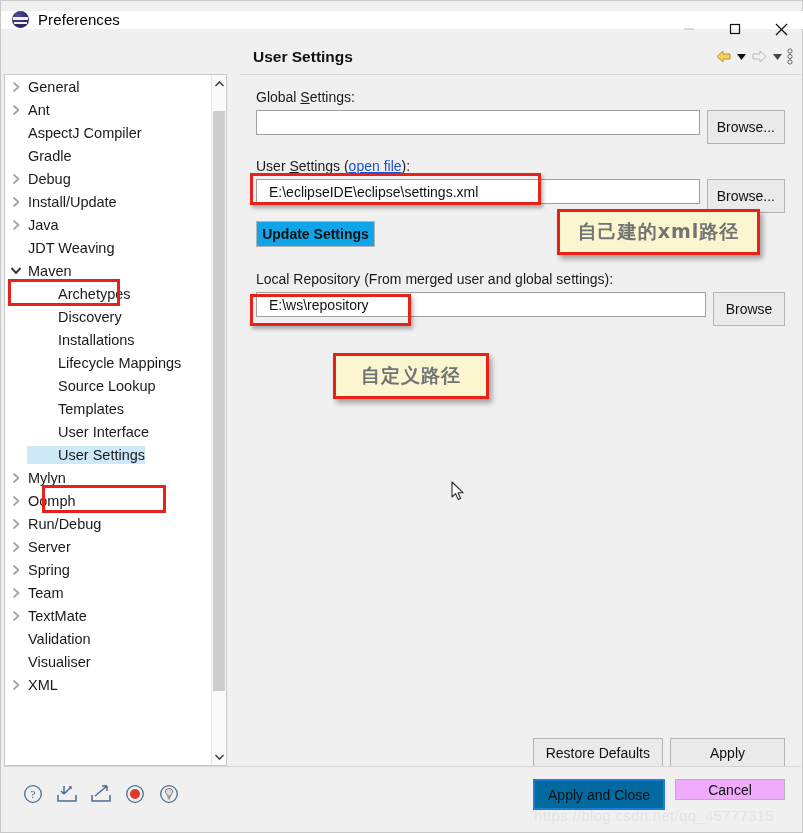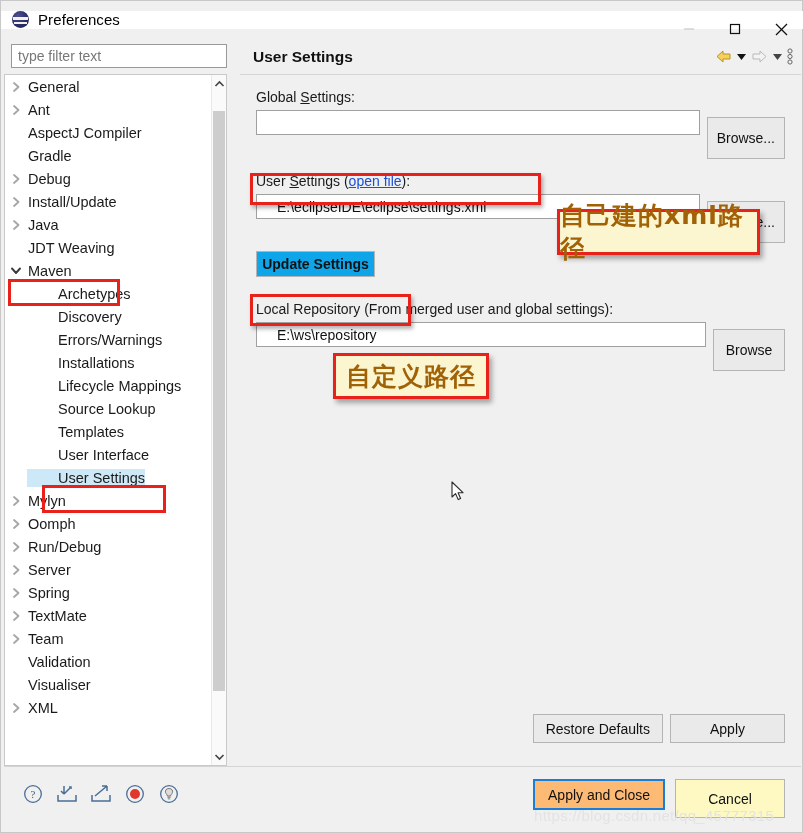--- a/index.html
+++ b/index.html
@@ -129,59 +129,59 @@
     font-size: 14px; color: #1a1a1a; margin-top: 14px; margin-bottom: 5px;
   }
   .field-label u { text-decoration: underline; }
   .field-label a { color: #1a4fd6; text-decoration: underline; }
 
   .inputrow { display: flex; align-items: stretch; gap: 7px; }
   .textinput {
     flex: 1 1 auto; height: 25px; background: #fff;
     border: 1px solid #a0a0a0;
     display: flex; align-items: center;
-    font-size: 14px; color: #111; padding-left: 20px;
+    font-size: 14px; color: #111; padding-left: 12px;
   }
   .btn {
     background: #eaeaea; border: 1px solid #b4b4b4;
     font-size: 14px; color: #111;
     display: flex; align-items: center; justify-content: center;
     padding: 0 9px; height: 27px; min-width: 72px;
   }
-  .btn.sm { height: 42px; margin-top: 7px; }
+  .btn.sm { height: 34px; }
 
   .updatebtn {
     margin-top: 8px; width: 119px; height: 26px;
     background: #0ea5e9; border: 1px solid #b4b4b4;
     font-size: 14px; color: #111;
     display: flex; align-items: center; justify-content: center; font-weight: bold;
   }
 
   
   .redbox {
     position: absolute; border: 3px solid #e8221b; pointer-events: none;
     box-shadow: 2px 3px 4px rgba(0,0,0,.30);
   }
   .redbox.noshadow { box-shadow: none; }
   .note {
     position: absolute;
     background: #fbf6cf; border: 3px solid #e8221b;
     box-shadow: 3px 4px 5px rgba(0,0,0,.32);
     display: flex; align-items: center; justify-content: center;
     font-family: "DejaVu Sans", sans-serif;
-    font-size: 25px; color: #a16207; font-weight: bold;
+    font-size: 19px; color: #737373; font-weight: bold;
     letter-spacing: 1px;
   }
 
   
   .cursor { position: absolute; pointer-events: none; }
 
   
   .row-apply {
-    position: absolute; right: 16px; bottom: 24px;
+    position: absolute; right: 16px; bottom: 0;
     display: flex; gap: 7px;
   }
   .row-apply .btn { height: 29px; padding: 0 12px; }
   #restore-defaults-button { min-width: 128px; }
   #apply-button { min-width: 115px; }
 
   .footer {
     position: absolute; left: 3px; bottom: 3px;
     width: 797px; height: 63px;
     background: #f0f0f0; border-top: 1px solid #d4d4d4;
@@ -189,24 +189,24 @@
   .footer-icons {
     position: absolute; left: 18px; top: 16px;
     display: flex; align-items: center; gap: 12px;
   }
   .ficon { width: 22px; height: 22px; display:flex; align-items:center; justify-content:center; }
   .footer-btns {
     position: absolute; right: 16px; top: 12px;
     display: flex; gap: 10px;
   }
   .btn.primary {
-    border: 2px solid #1a7fd4; background: #fdba74;
+    border: 2px solid #1a7fd4; background: #0369a1;
     height: 31px; padding: 0 10px; min-width: 132px;
   }
-  .btn.cancel { height: 39px; min-width: 110px; background: #fef9c3; text-align: center; }
+  .btn.cancel { height: 21px; min-width: 110px; background: #f0abfc; text-align: center; }
 
   .watermark {
     position: absolute; left: 533px; top: 806px;
     font-size: 15px; color: #e3e3e3;
     font-family: "Liberation Sans", sans-serif;
     letter-spacing: .3px; white-space: nowrap;
     pointer-events: none;
     text-align: right;
   }
 </style>
@@ -231,23 +231,20 @@
       </div>
       <div class="winbtn">
         <svg width="13" height="13" viewBox="0 0 13 13">
             <line x1="1" y1="1" x2="12" y2="12" stroke="#111" stroke-width="1.2"></line>
             <line x1="12" y1="1" x2="1" y2="12" stroke="#111" stroke-width="1.2"></line>
           </svg>
       </div>
     </div>
   </div>
 
-  <div class="filterbox">
-    <span>type filter text</span>
-  </div>
 
   <div class="treepanel">
     <div class="tree" id="tree">
         <div class="tnode">
           <span class="twist">
             <svg width="9" height="12" viewBox="0 0 9 12">
               <path d="M2 2 L6.5 6 L2 10" fill="none" stroke="#a6a6a6" stroke-width="1.8" stroke-linecap="round" stroke-linejoin="round"></path>
             </svg>
           </span>
           <span class="tlabel">General</span>
@@ -307,24 +304,20 @@
         <div class="tnode child">
           <span class="twist"></span>
           <span class="tlabel">Archetypes</span>
         </div>
         <div class="tnode child">
           <span class="twist"></span>
           <span class="tlabel">Discovery</span>
         </div>
         <div class="tnode child">
           <span class="twist"></span>
-          <span class="tlabel">Errors/Warnings</span>
-        </div>
-        <div class="tnode child">
-          <span class="twist"></span>
           <span class="tlabel">Installations</span>
         </div>
         <div class="tnode child">
           <span class="twist"></span>
           <span class="tlabel">Lifecycle Mappings</span>
         </div>
         <div class="tnode child">
           <span class="twist"></span>
           <span class="tlabel">Source Lookup</span>
         </div>
@@ -379,29 +372,29 @@
             </svg>
           </span>
           <span class="tlabel">Spring</span>
         </div>
         <div class="tnode">
           <span class="twist">
             <svg width="9" height="12" viewBox="0 0 9 12">
               <path d="M2 2 L6.5 6 L2 10" fill="none" stroke="#a6a6a6" stroke-width="1.8" stroke-linecap="round" stroke-linejoin="round"></path>
             </svg>
           </span>
+          <span class="tlabel">Team</span>
+        </div>
+        <div class="tnode">
+          <span class="twist">
+            <svg width="9" height="12" viewBox="0 0 9 12">
+              <path d="M2 2 L6.5 6 L2 10" fill="none" stroke="#a6a6a6" stroke-width="1.8" stroke-linecap="round" stroke-linejoin="round"></path>
+            </svg>
+          </span>
           <span class="tlabel">TextMate</span>
-        </div>
-        <div class="tnode">
-          <span class="twist">
-            <svg width="9" height="12" viewBox="0 0 9 12">
-              <path d="M2 2 L6.5 6 L2 10" fill="none" stroke="#a6a6a6" stroke-width="1.8" stroke-linecap="round" stroke-linejoin="round"></path>
-            </svg>
-          </span>
-          <span class="tlabel">Team</span>
         </div>
         <div class="tnode">
           <span class="twist"></span>
           <span class="tlabel">Validation</span>
         </div>
         <div class="tnode">
           <span class="twist"></span>
           <span class="tlabel">Visualiser</span>
         </div>
         <div class="tnode">

